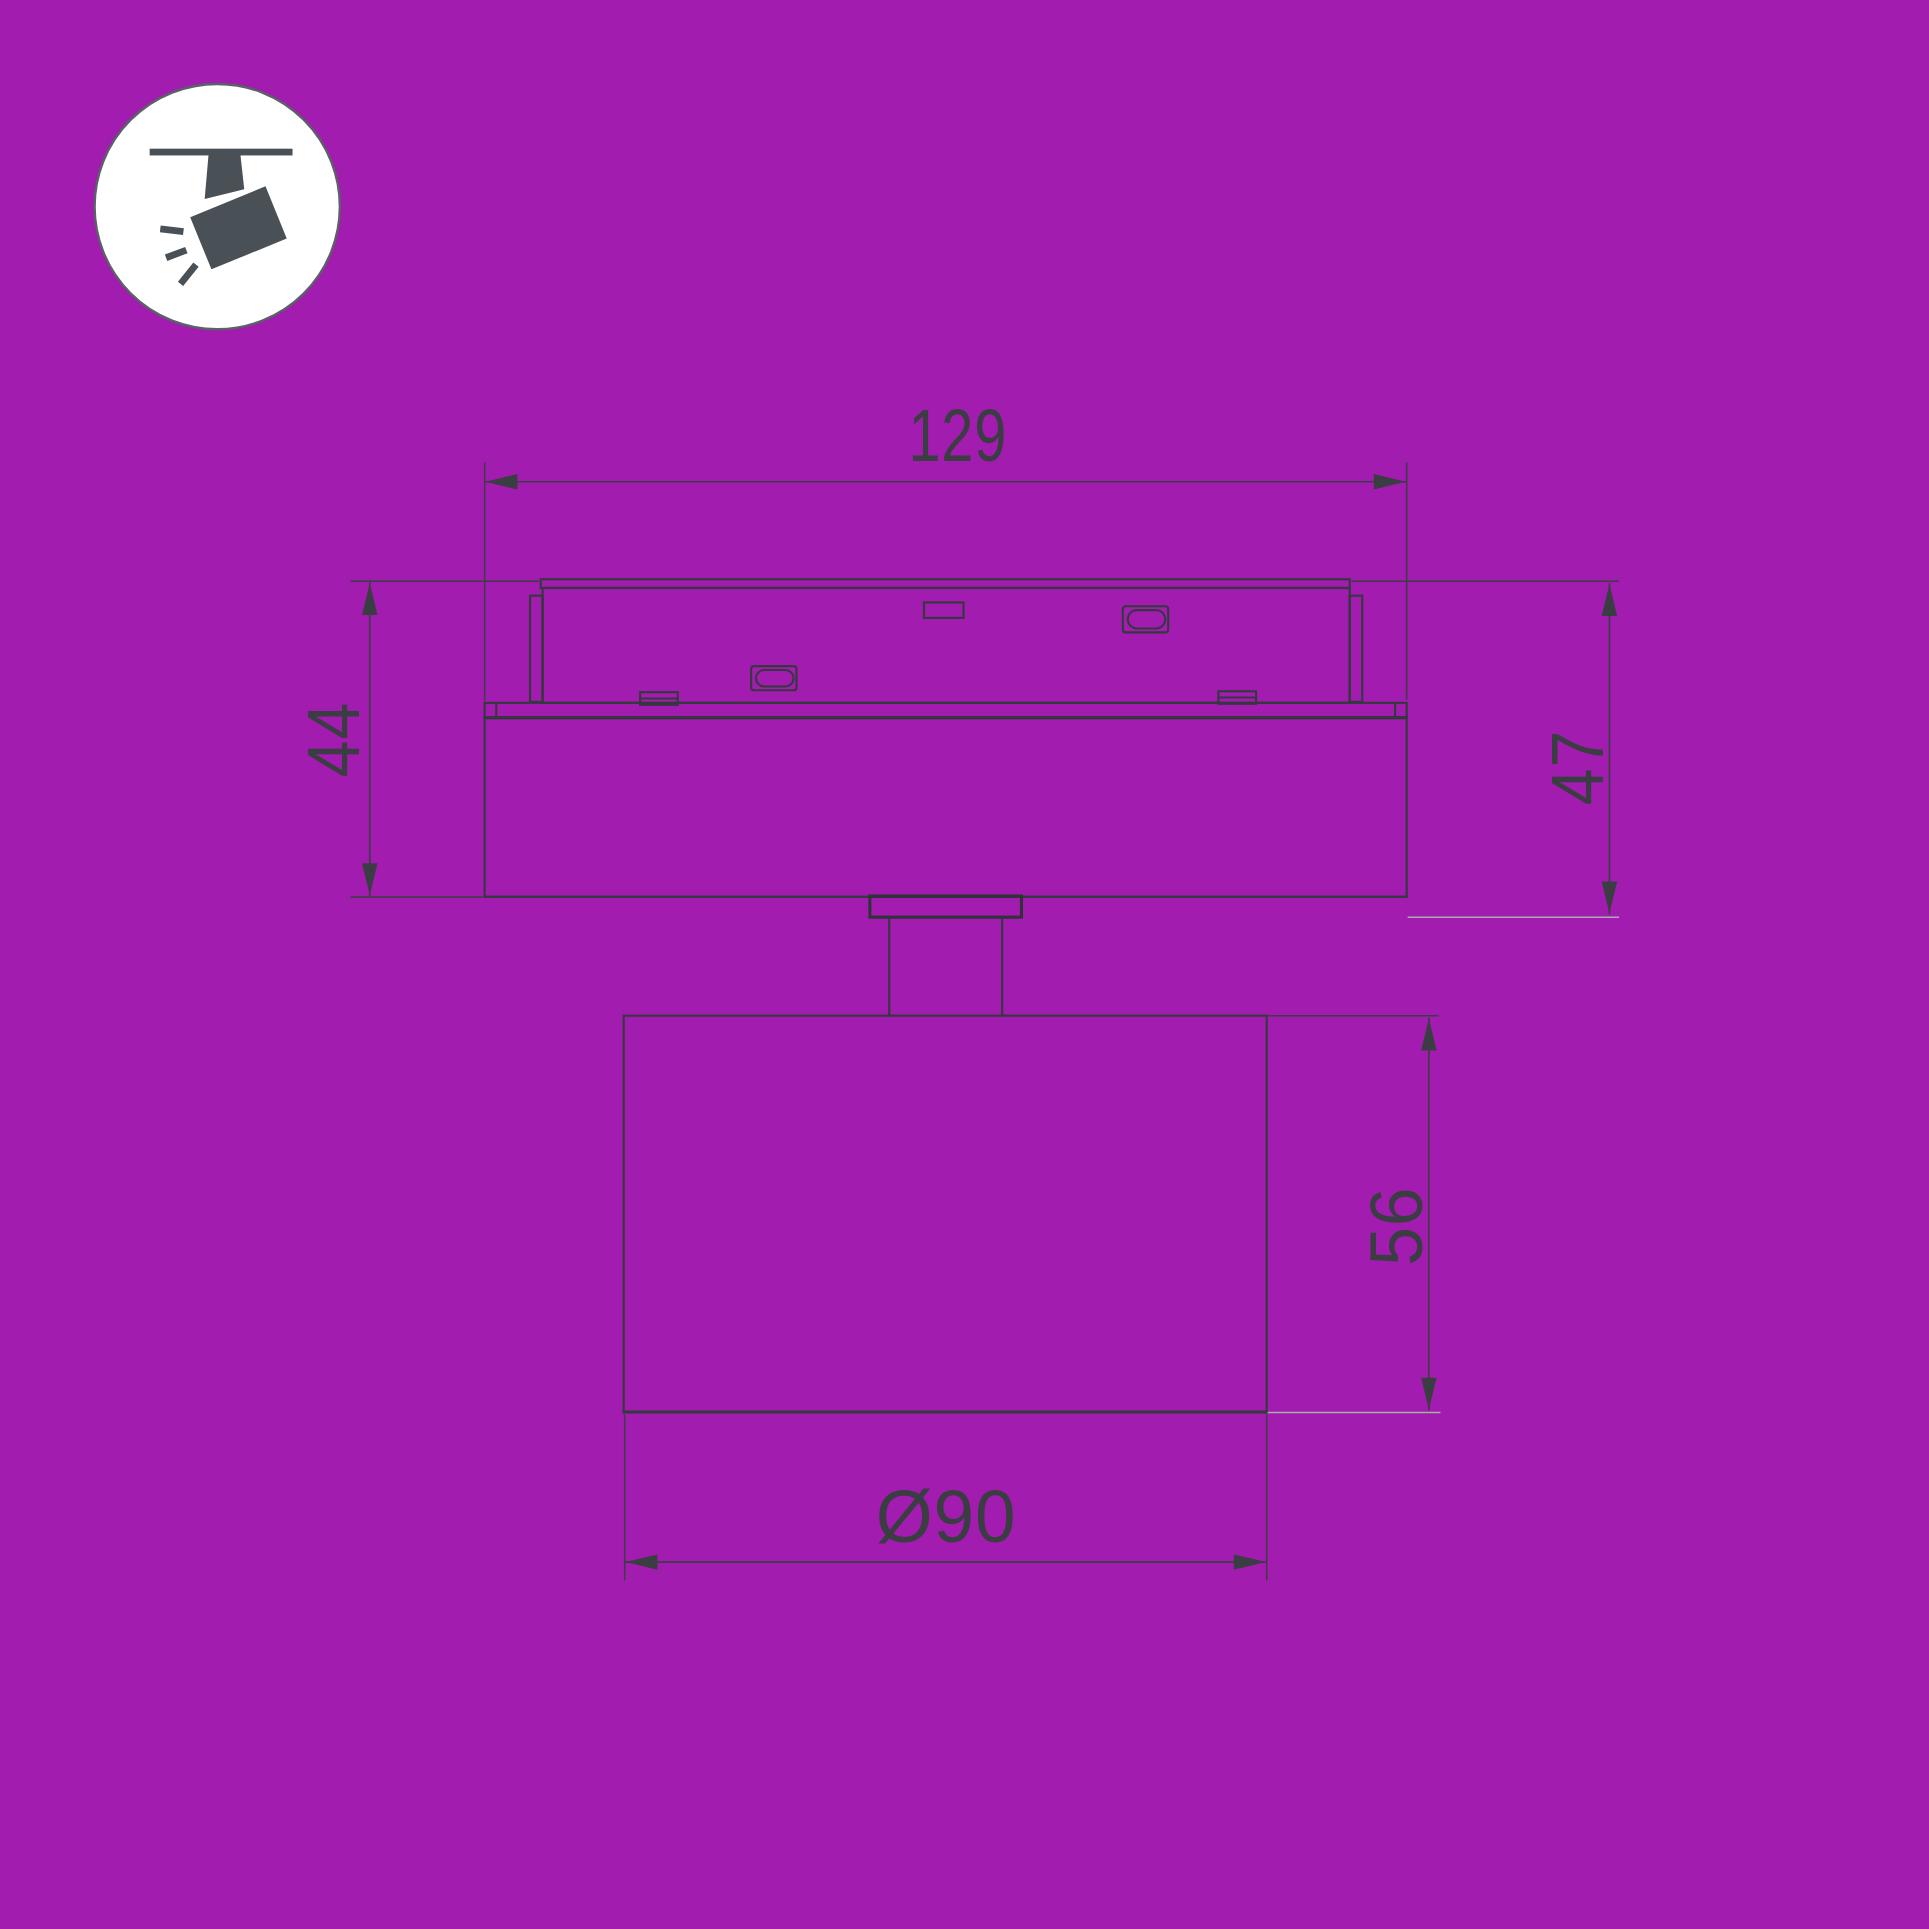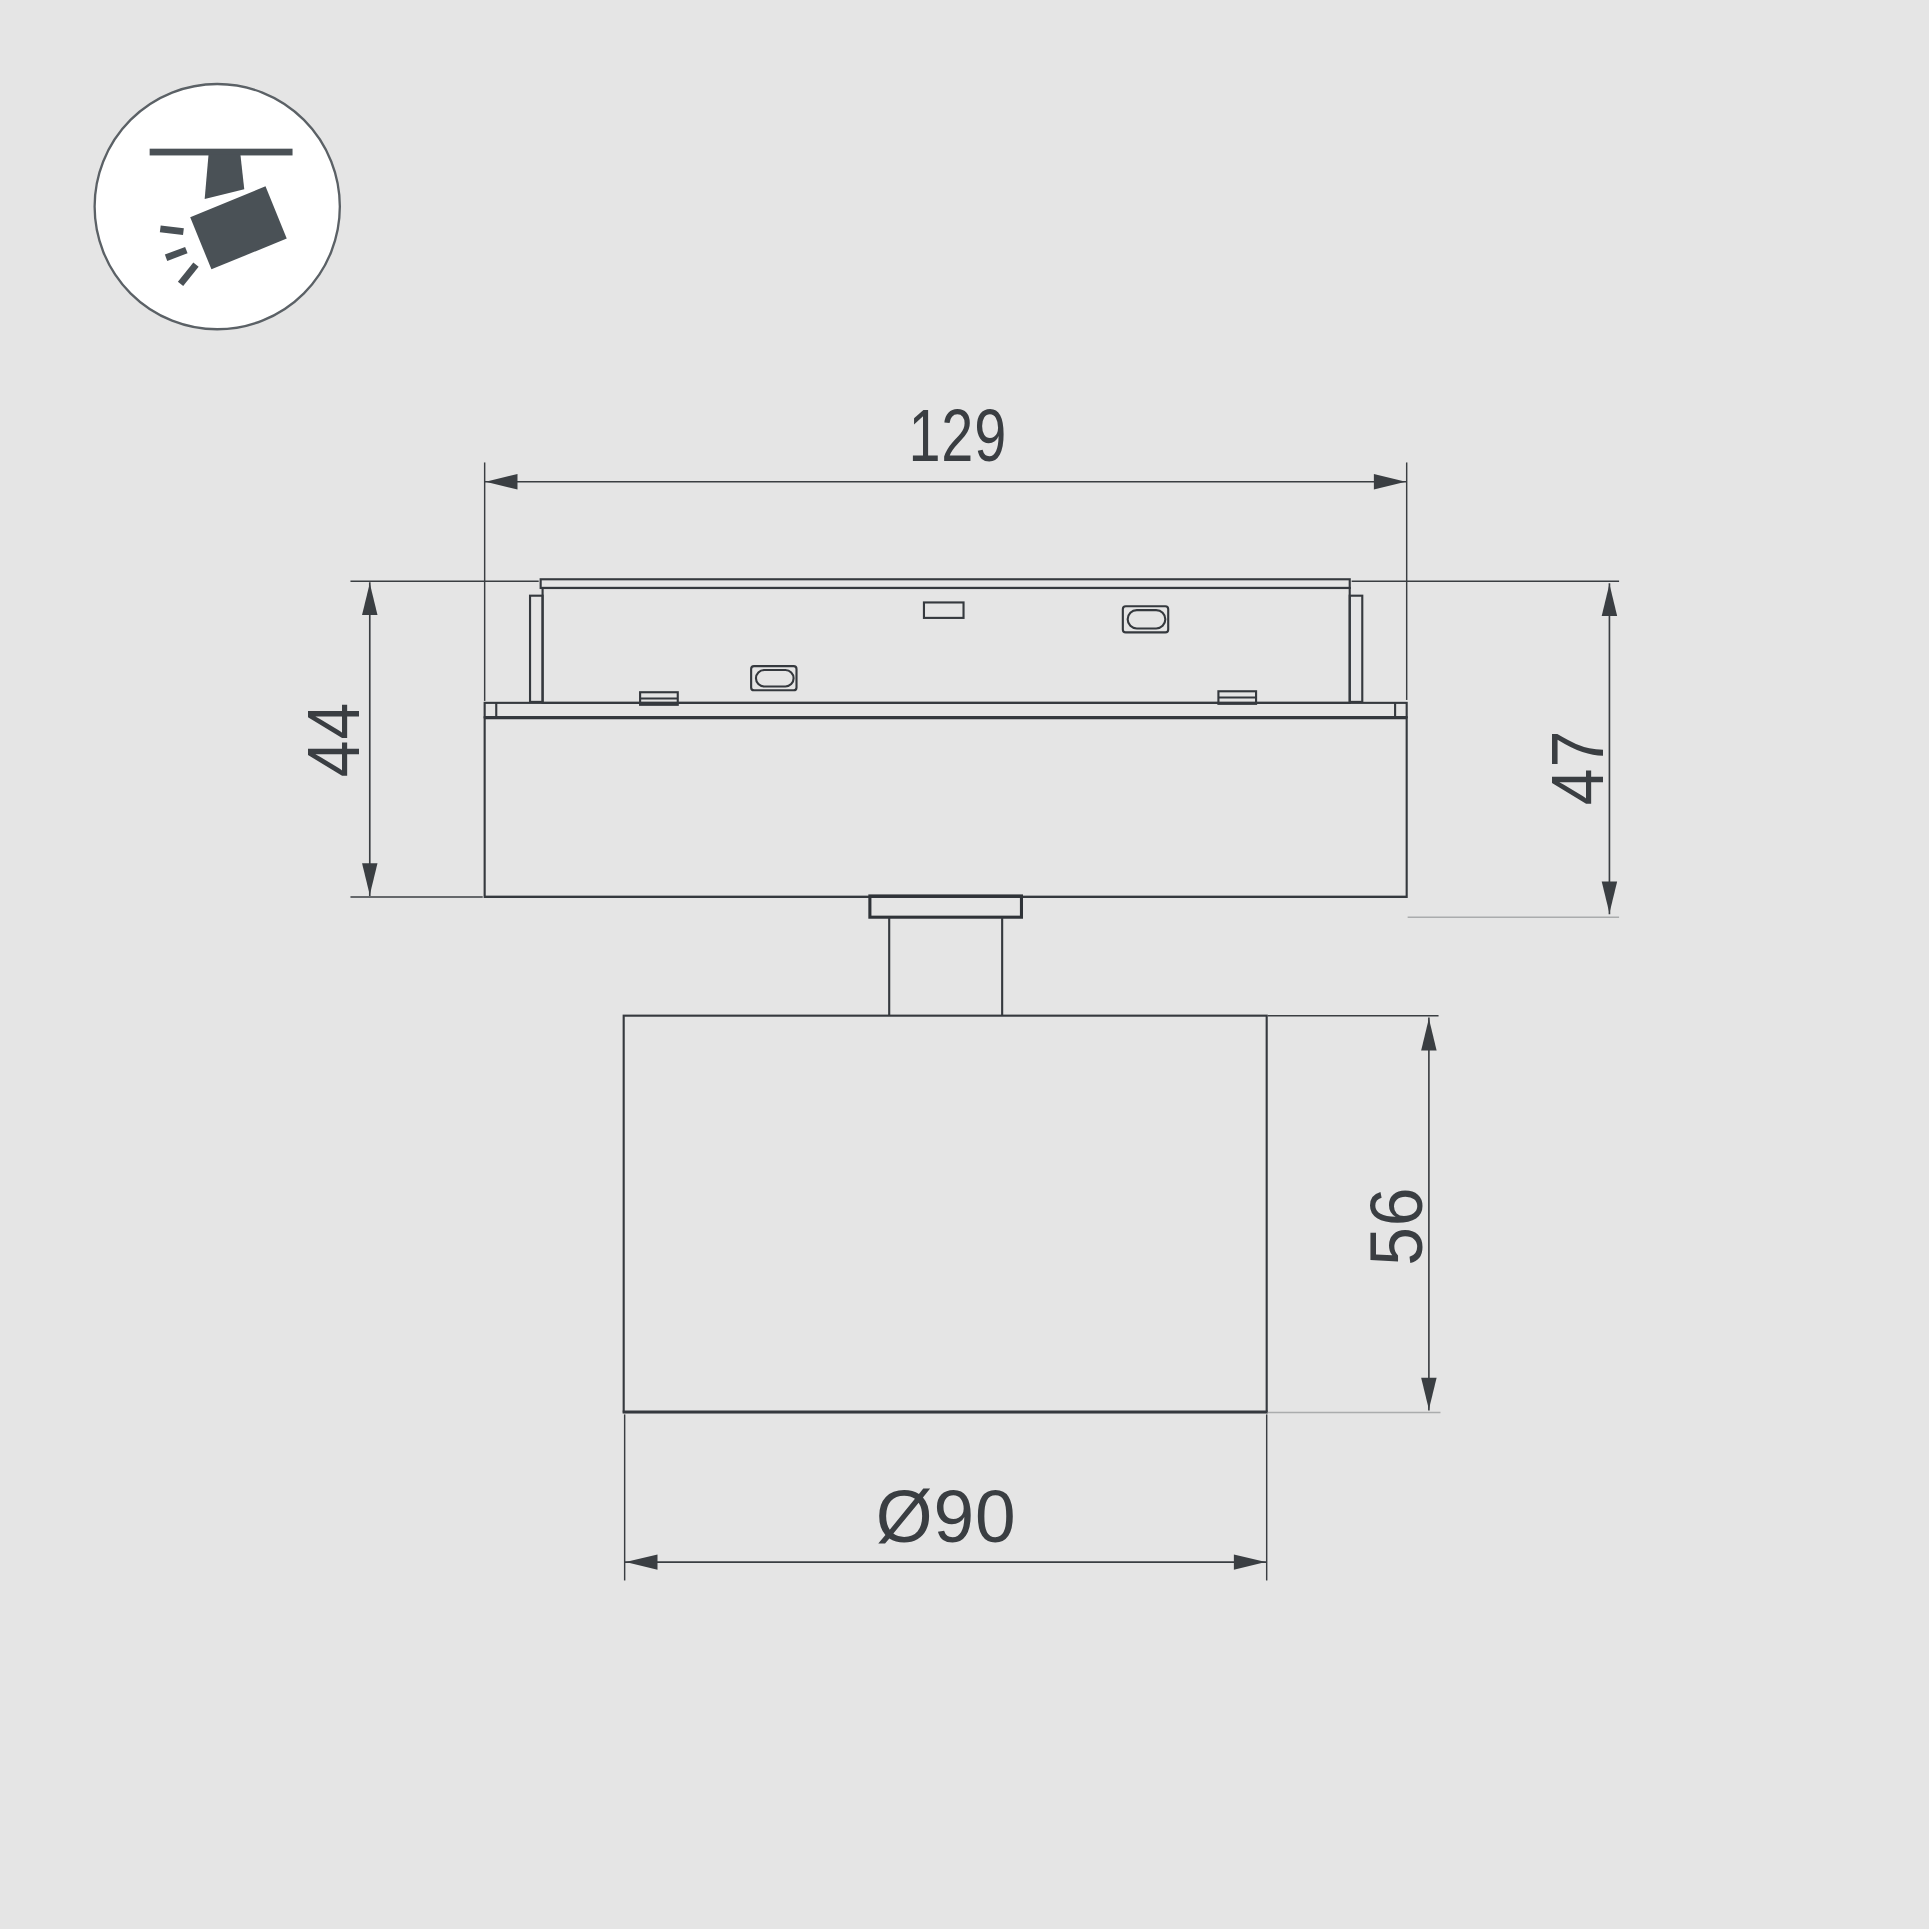--- a/index.html
+++ b/index.html
@@ -7,21 +7,21 @@
     padding: 0;
     background: #ffffff;
     width: 1929px;
     height: 1929px;
     overflow: hidden;
   }
   .canvas {
     position: relative;
     width: 1929px;
     height: 1929px;
-    background: #e5e5e5;
+    background: #a21caf;
   }
   svg { display: block; }
   .outline {
     fill: none;
     stroke: #35393e;
     stroke-width: 2.2;
   }
   .outline-thick {
     fill: none;
     stroke: #2f3338;

